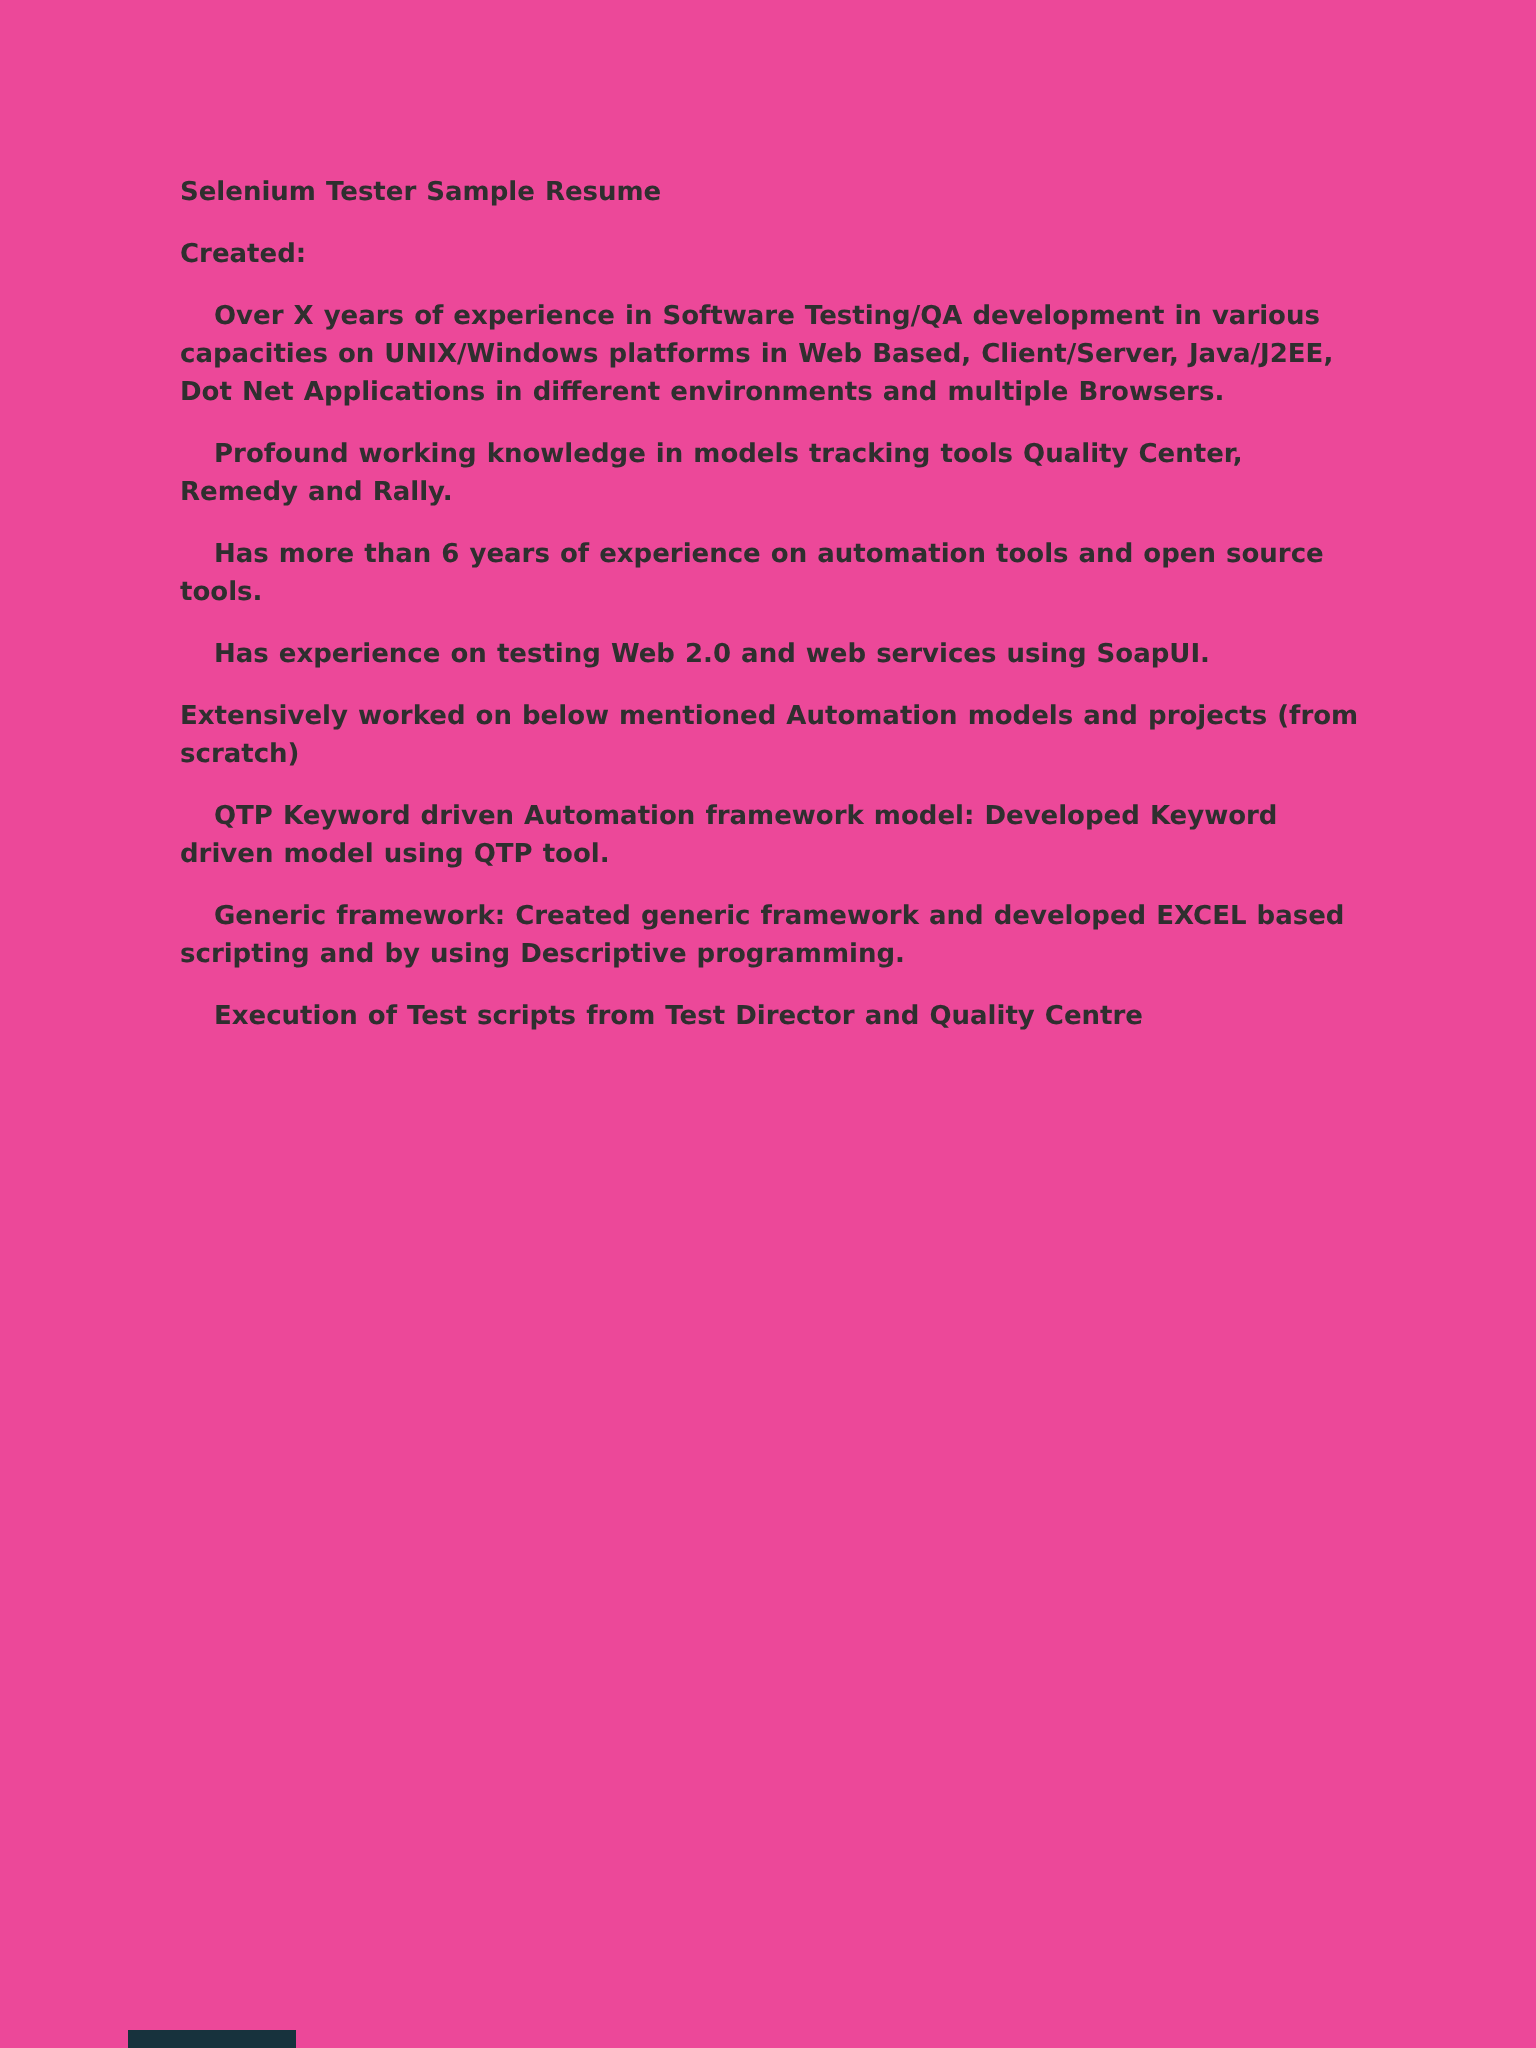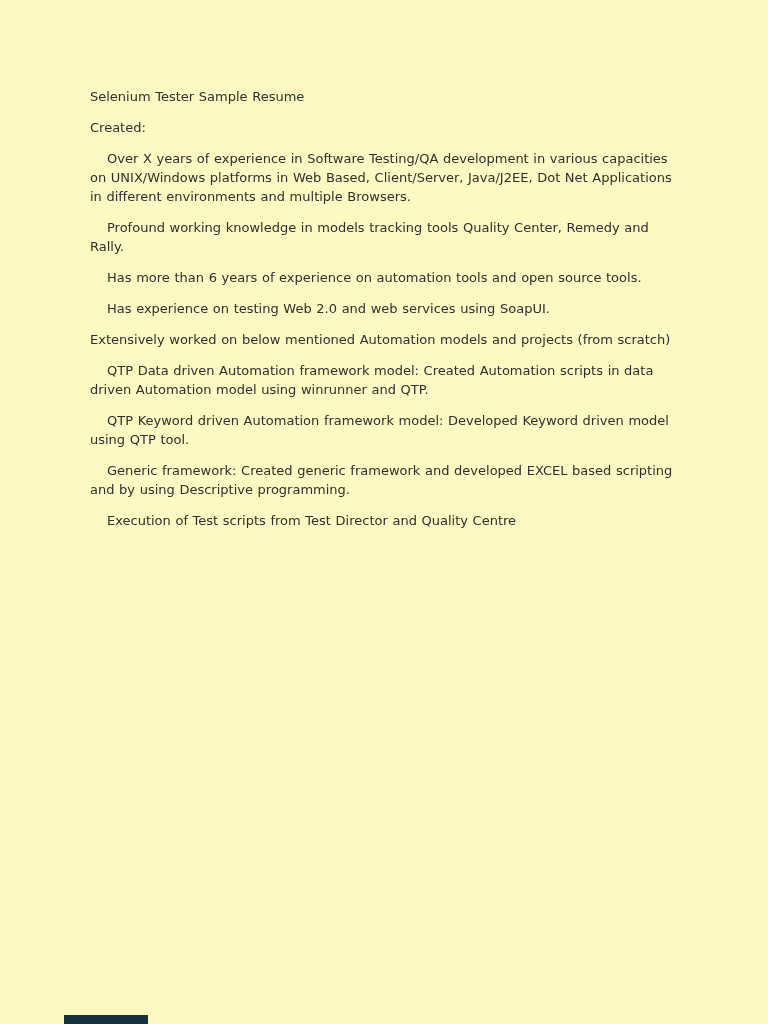--- a/index.html
+++ b/index.html
@@ -4,26 +4,27 @@
 <style>
   html, body {
     margin: 0;
     padding: 0;
     background: #ffffff;
   }
   .page {
     position: relative;
     width: 768px;
     height: 1024px;
-    background: #fef9c3;
+    background: #ec4899;
     overflow: hidden;
     font-family: "DejaVu Sans", "Liberation Sans", sans-serif;
     font-size: 13px;
     line-height: 19px;
     color: #2f2f2f;
+    font-weight: bold;
   }
   .doc-body {
     position: absolute;
     top: 87px;
     left: 90px;
     width: 590px;
   }
   .doc-body p {
     margin: 0 0 12px 0;
     text-align: left;
@@ -45,19 +46,18 @@
 
 <div class="page">
   <div class="doc-body">
     <p>Selenium Tester Sample Resume</p>
     <p>Created:</p>
     <p class="indent">Over X years of experience in Software Testing/QA development in various capacities on UNIX/Windows platforms in Web Based, Client/Server, Java/J2EE, Dot Net Applications in different environments and multiple Browsers.</p>
     <p class="indent">Profound working knowledge in models tracking tools Quality Center, Remedy and Rally.</p>
     <p class="indent">Has more than 6 years of experience on automation tools and open source tools.</p>
     <p class="indent">Has experience on testing Web 2.0 and web services using SoapUI.</p>
     <p class="gap-large">Extensively worked on below mentioned Automation models and projects (from scratch)</p>
-    <p class="indent gap-large">QTP Data driven Automation framework model: Created Automation scripts in data driven Automation model using winrunner and QTP.</p>
     <p class="indent gap-large">QTP Keyword driven Automation framework model: Developed Keyword driven model using QTP tool.</p>
     <p class="indent gap-large">Generic framework: Created generic framework and developed EXCEL based scripting and by using Descriptive programming.</p>
     <p class="indent">Execution of Test scripts from Test Director and Quality Centre</p>
   </div>
   <div class="footer-bar-fragment"></div>
 </div>
 
 </body></html>

